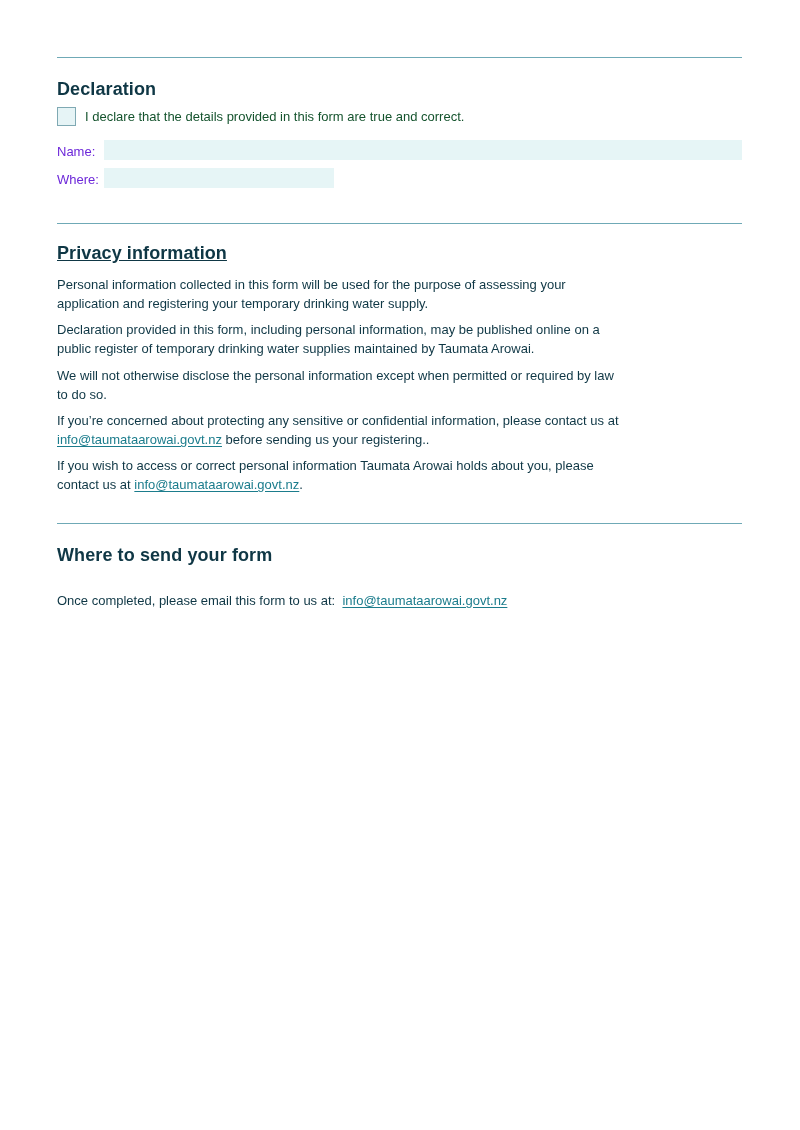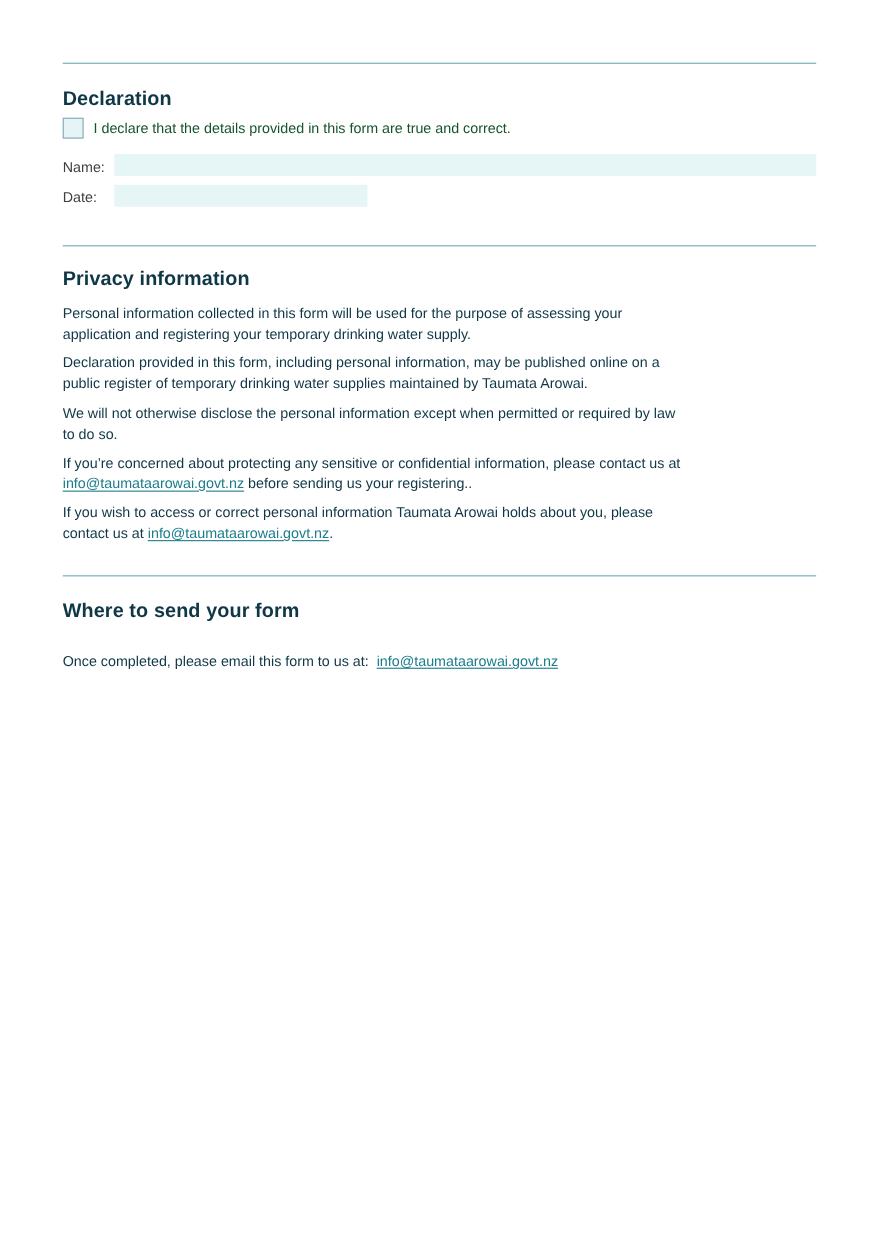--- a/index.html
+++ b/index.html
@@ -53,21 +53,21 @@
       left: 28px;
       top: 109px;
       font-size: 13px;
       color: #14532d;
       white-space: nowrap;
     }
     .field-label {
       position: absolute;
       left: 0;
       font-size: 13px;
-      color: #404040;
+      color: #6d28d9;
     }
     .field {
       position: absolute;
       left: 47px;
       height: 20px;
       background: #e6f5f6;
       border: none;
       outline: none;
       padding: 0 6px;
       box-sizing: border-box;
@@ -98,26 +98,26 @@
   <div class="divider" style="top:57px;"></div>
 
   <h2 class="heading" style="top:79px;">Declaration</h2>
 
   <div class="checkbox" role="checkbox" aria-checked="false"></div>
   <span class="declare-text">I declare that the details provided in this form are true and correct.</span>
 
   <span class="field-label" style="top:144px;">Name:</span>
   <input class="field" type="text" style="top: 140px; width: 638px;" value="">
 
-  <span class="field-label" style="top:172px;">Date:</span>
+  <span class="field-label" style="top:172px;">Where:</span>
   <input class="field" type="text" style="top: 168px; width: 230px;" value="">
 
   <div class="divider" style="top:223px;"></div>
 
-  <h2 class="heading" style="top:243px;">Privacy information</h2>
+  <h2 class="heading" style="top:243px;text-decoration:underline;">Privacy information</h2>
 
   <p class="para" style="top:275px;">Personal information collected in this form will be used for the purpose of assessing your application and registering your temporary drinking water supply.</p>
 
   <p class="para" style="top:320px; width:580px;">Declaration provided in this form, including personal information, may be published online on a public register of temporary drinking water supplies maintained by Taumata Arowai.</p>
 
   <p class="para" style="top:366px;">We will not otherwise disclose the personal information except when permitted or required by law to do so.</p>
 
   <p class="para" style="top:411px; width:575px;"><span>If you’re concerned about protecting any sensitive or confidential information, please contact us at </span><a class="link" href="#">info@taumataarowai.govt.nz</a><span> before sending us your registering..</span></p>
 
   <p class="para" style="top:456px; width:560px;"><span>If you wish to access or correct personal information Taumata Arowai holds about you, please contact us at </span><a class="link" href="#">info@taumataarowai.govt.nz</a><span>.</span></p>

